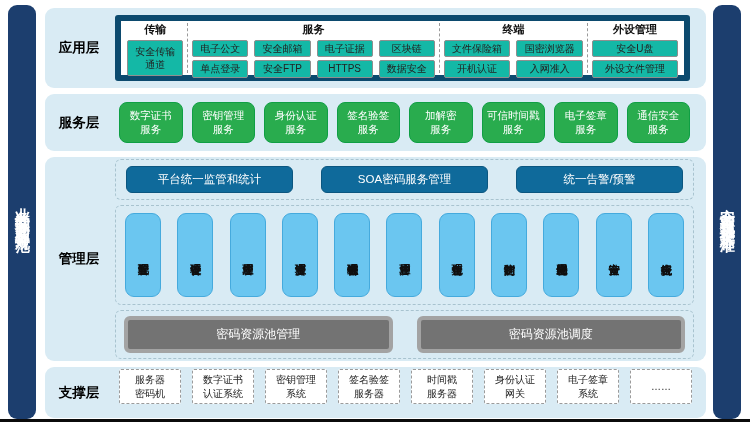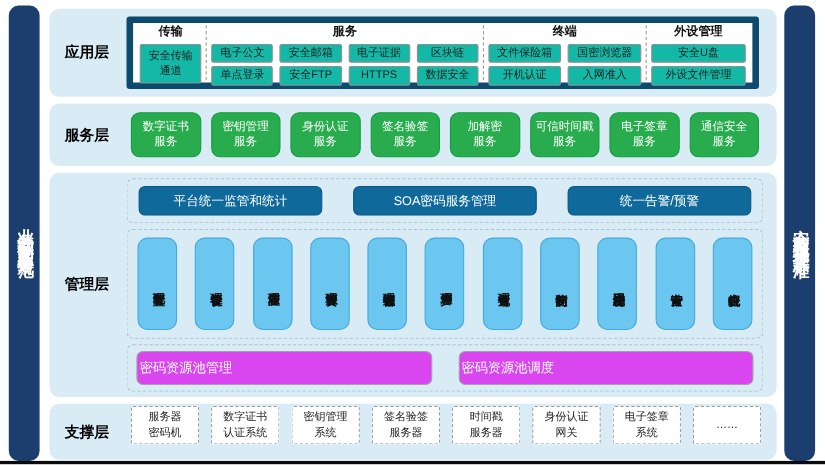--- a/index.html
+++ b/index.html
@@ -46,22 +46,22 @@
   .dashed-box { border:1px dashed #a8c3cf; border-radius:6px; }
   .mtop { display:flex; gap:28px; padding:6px 10px; }
   .mbtn { flex:1; background:#0f6a9b; border:1px solid #0b5680; border-radius:6px;
     color:#fff; font-size:11.5px; text-align:center; padding:5px 13px; white-space:nowrap; }
   .mmid { display:flex; justify-content:space-between; padding:7px 9px; }
   .vbox { width:36px; height:84px; background:#6bc6f0; border:1px solid #45aadd; border-radius:9px;
     display:flex; align-items:center; justify-content:center; }
   .vbox span { writing-mode:vertical-rl; text-orientation:upright; font-size:11px;
     font-weight:bold; color:#101010; line-height:1; }
   .mbot { display:flex; gap:24px; padding:5px 8px; }
-  .pbtn { flex:1; background:#d946ef; border:1px solid #a3a3a3; border-radius:6px;
-    color:#fff; font-size:12px; text-align:left; padding:6px 2px; }
+  .pbtn { flex:1; background:#737373; border:4px solid #a3a3a3; border-radius:6px;
+    color:#fff; font-size:12px; text-align:center; padding:6px 2px; }
 
   
   .support-row { flex:1; display:flex; gap:11px; margin:0 14px 12px 6px; }
   .sbox { flex:1; background:#fff; border:1px dashed #9b9b9b; border-radius:2px;
     font-size:10px; color:#222; line-height:1.35; text-align:center;
     display:flex; flex-direction:column; justify-content:center; padding:2px 1px; height:35px; }
 
   .bottom-line { position:absolute; left:0; right:0; bottom:1px; height:3px; background:#0b0b0b; }
 </style>
 </head>

